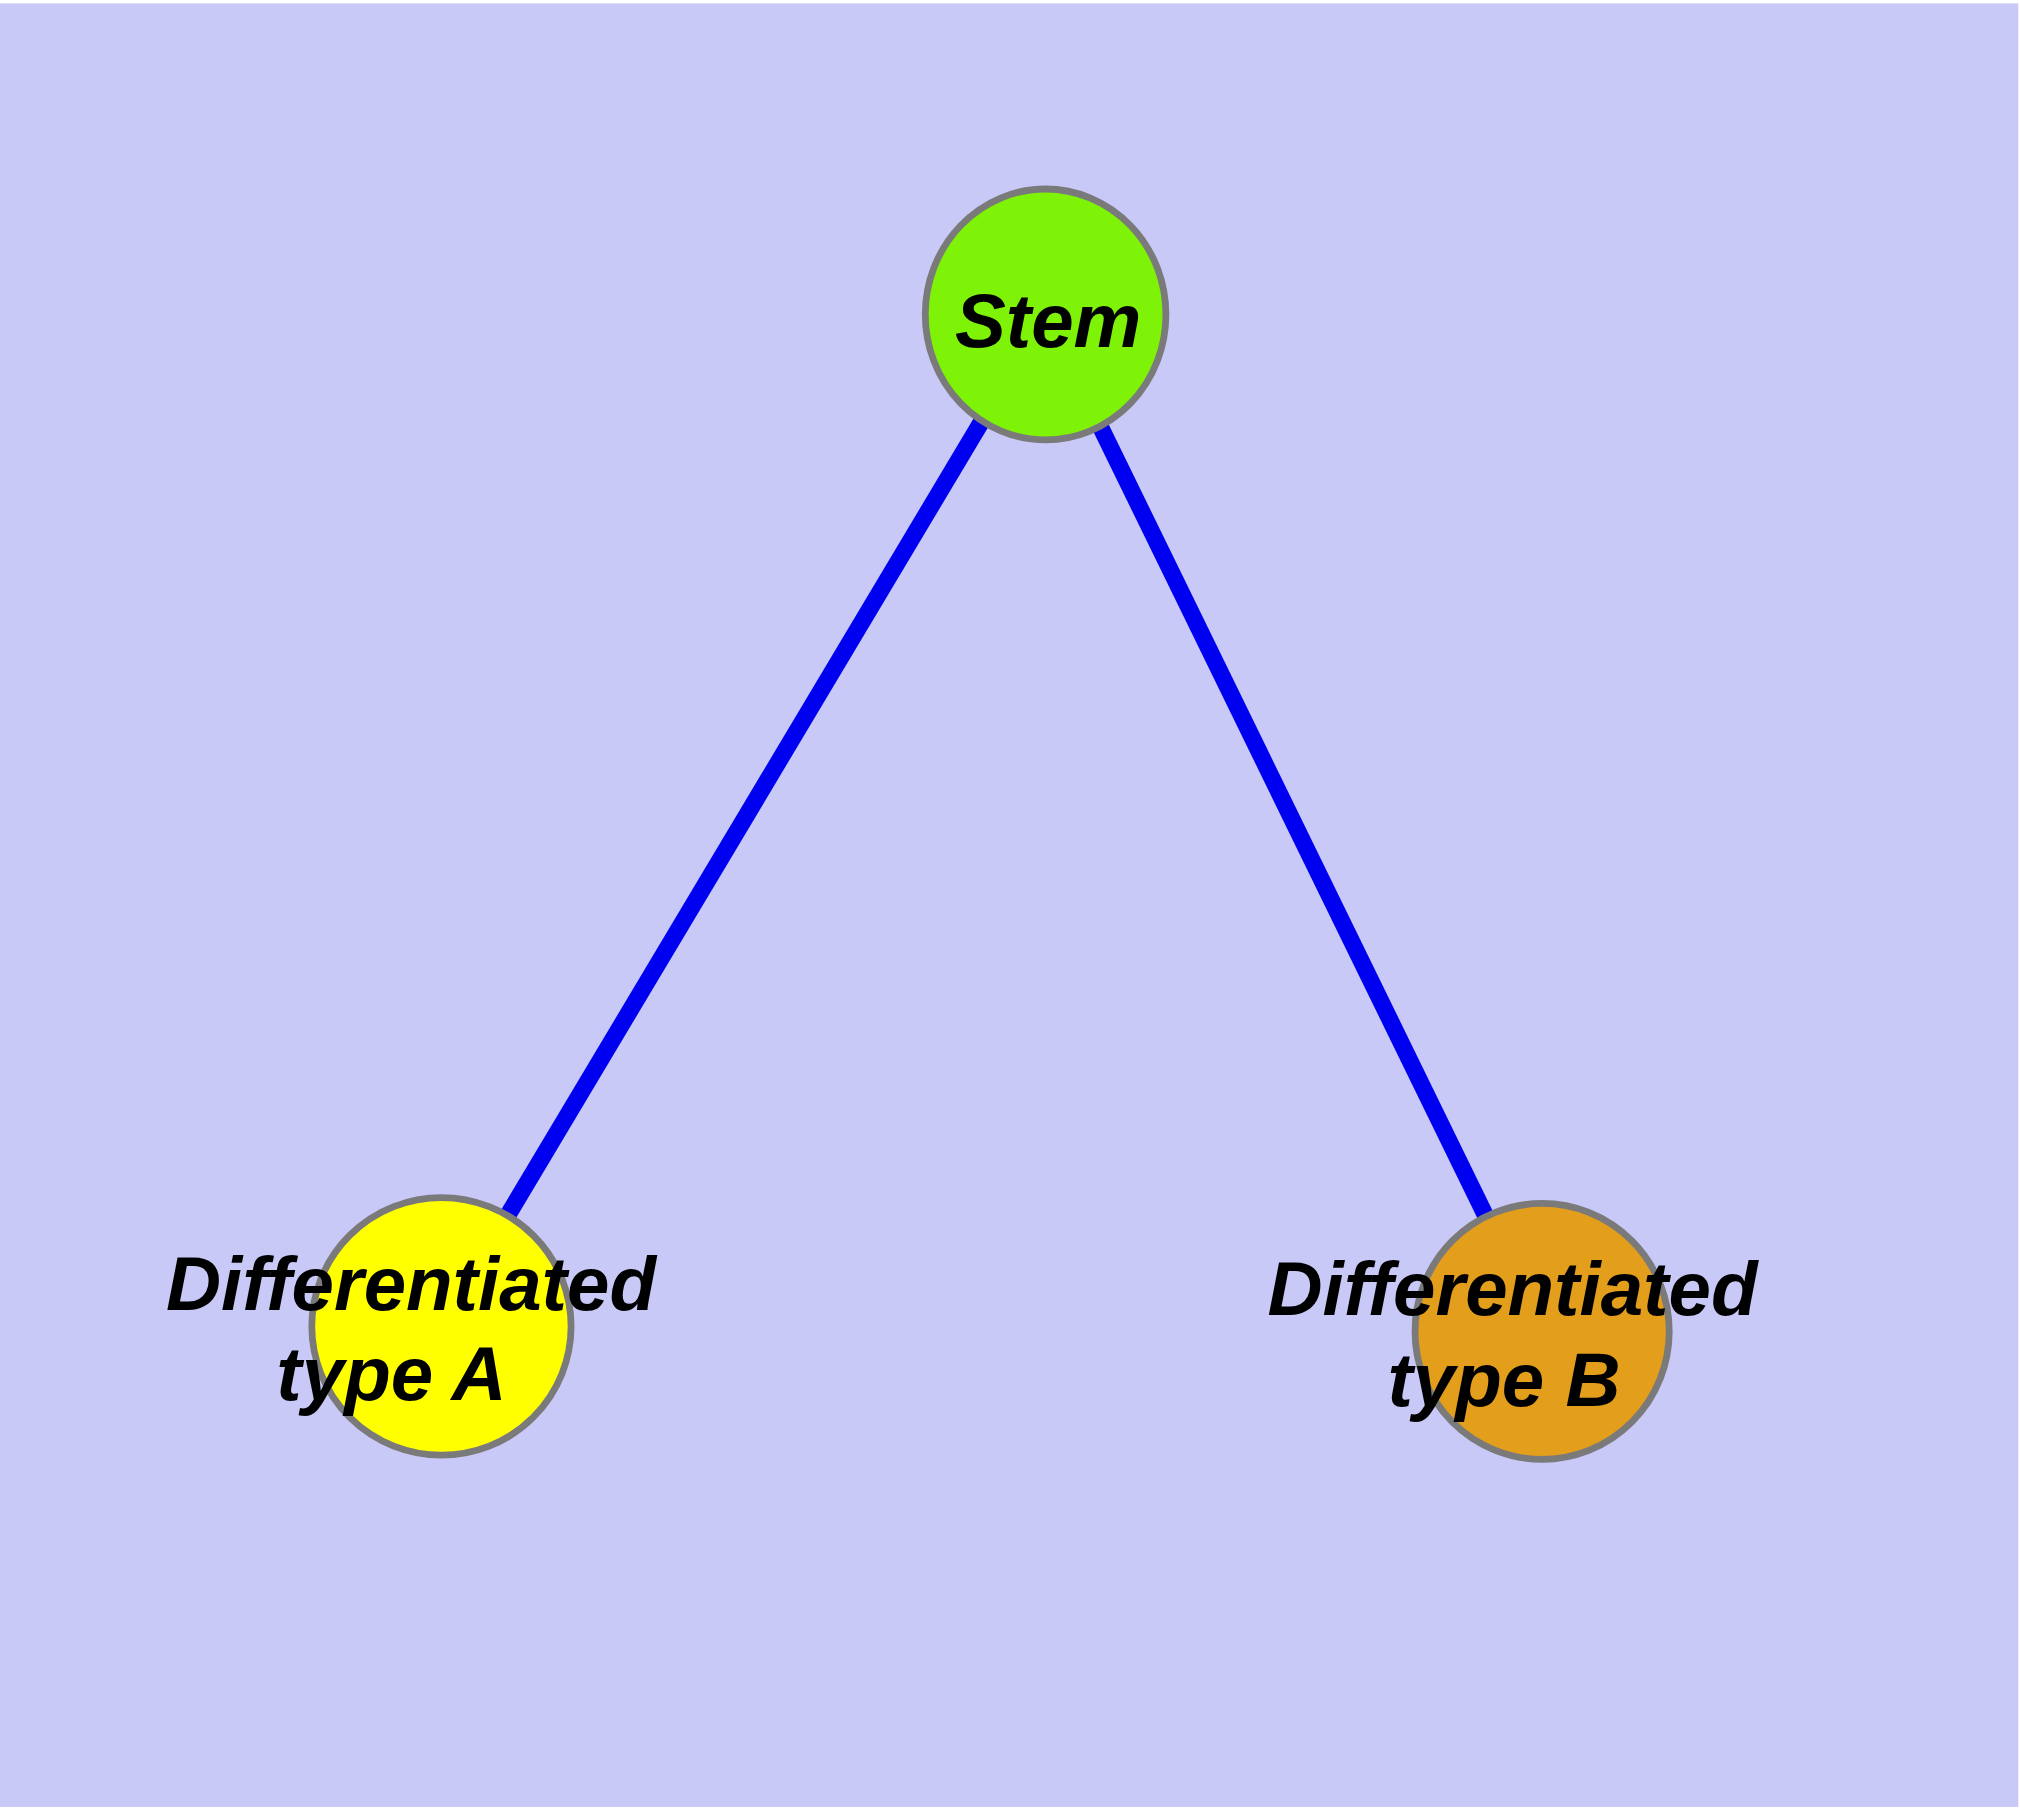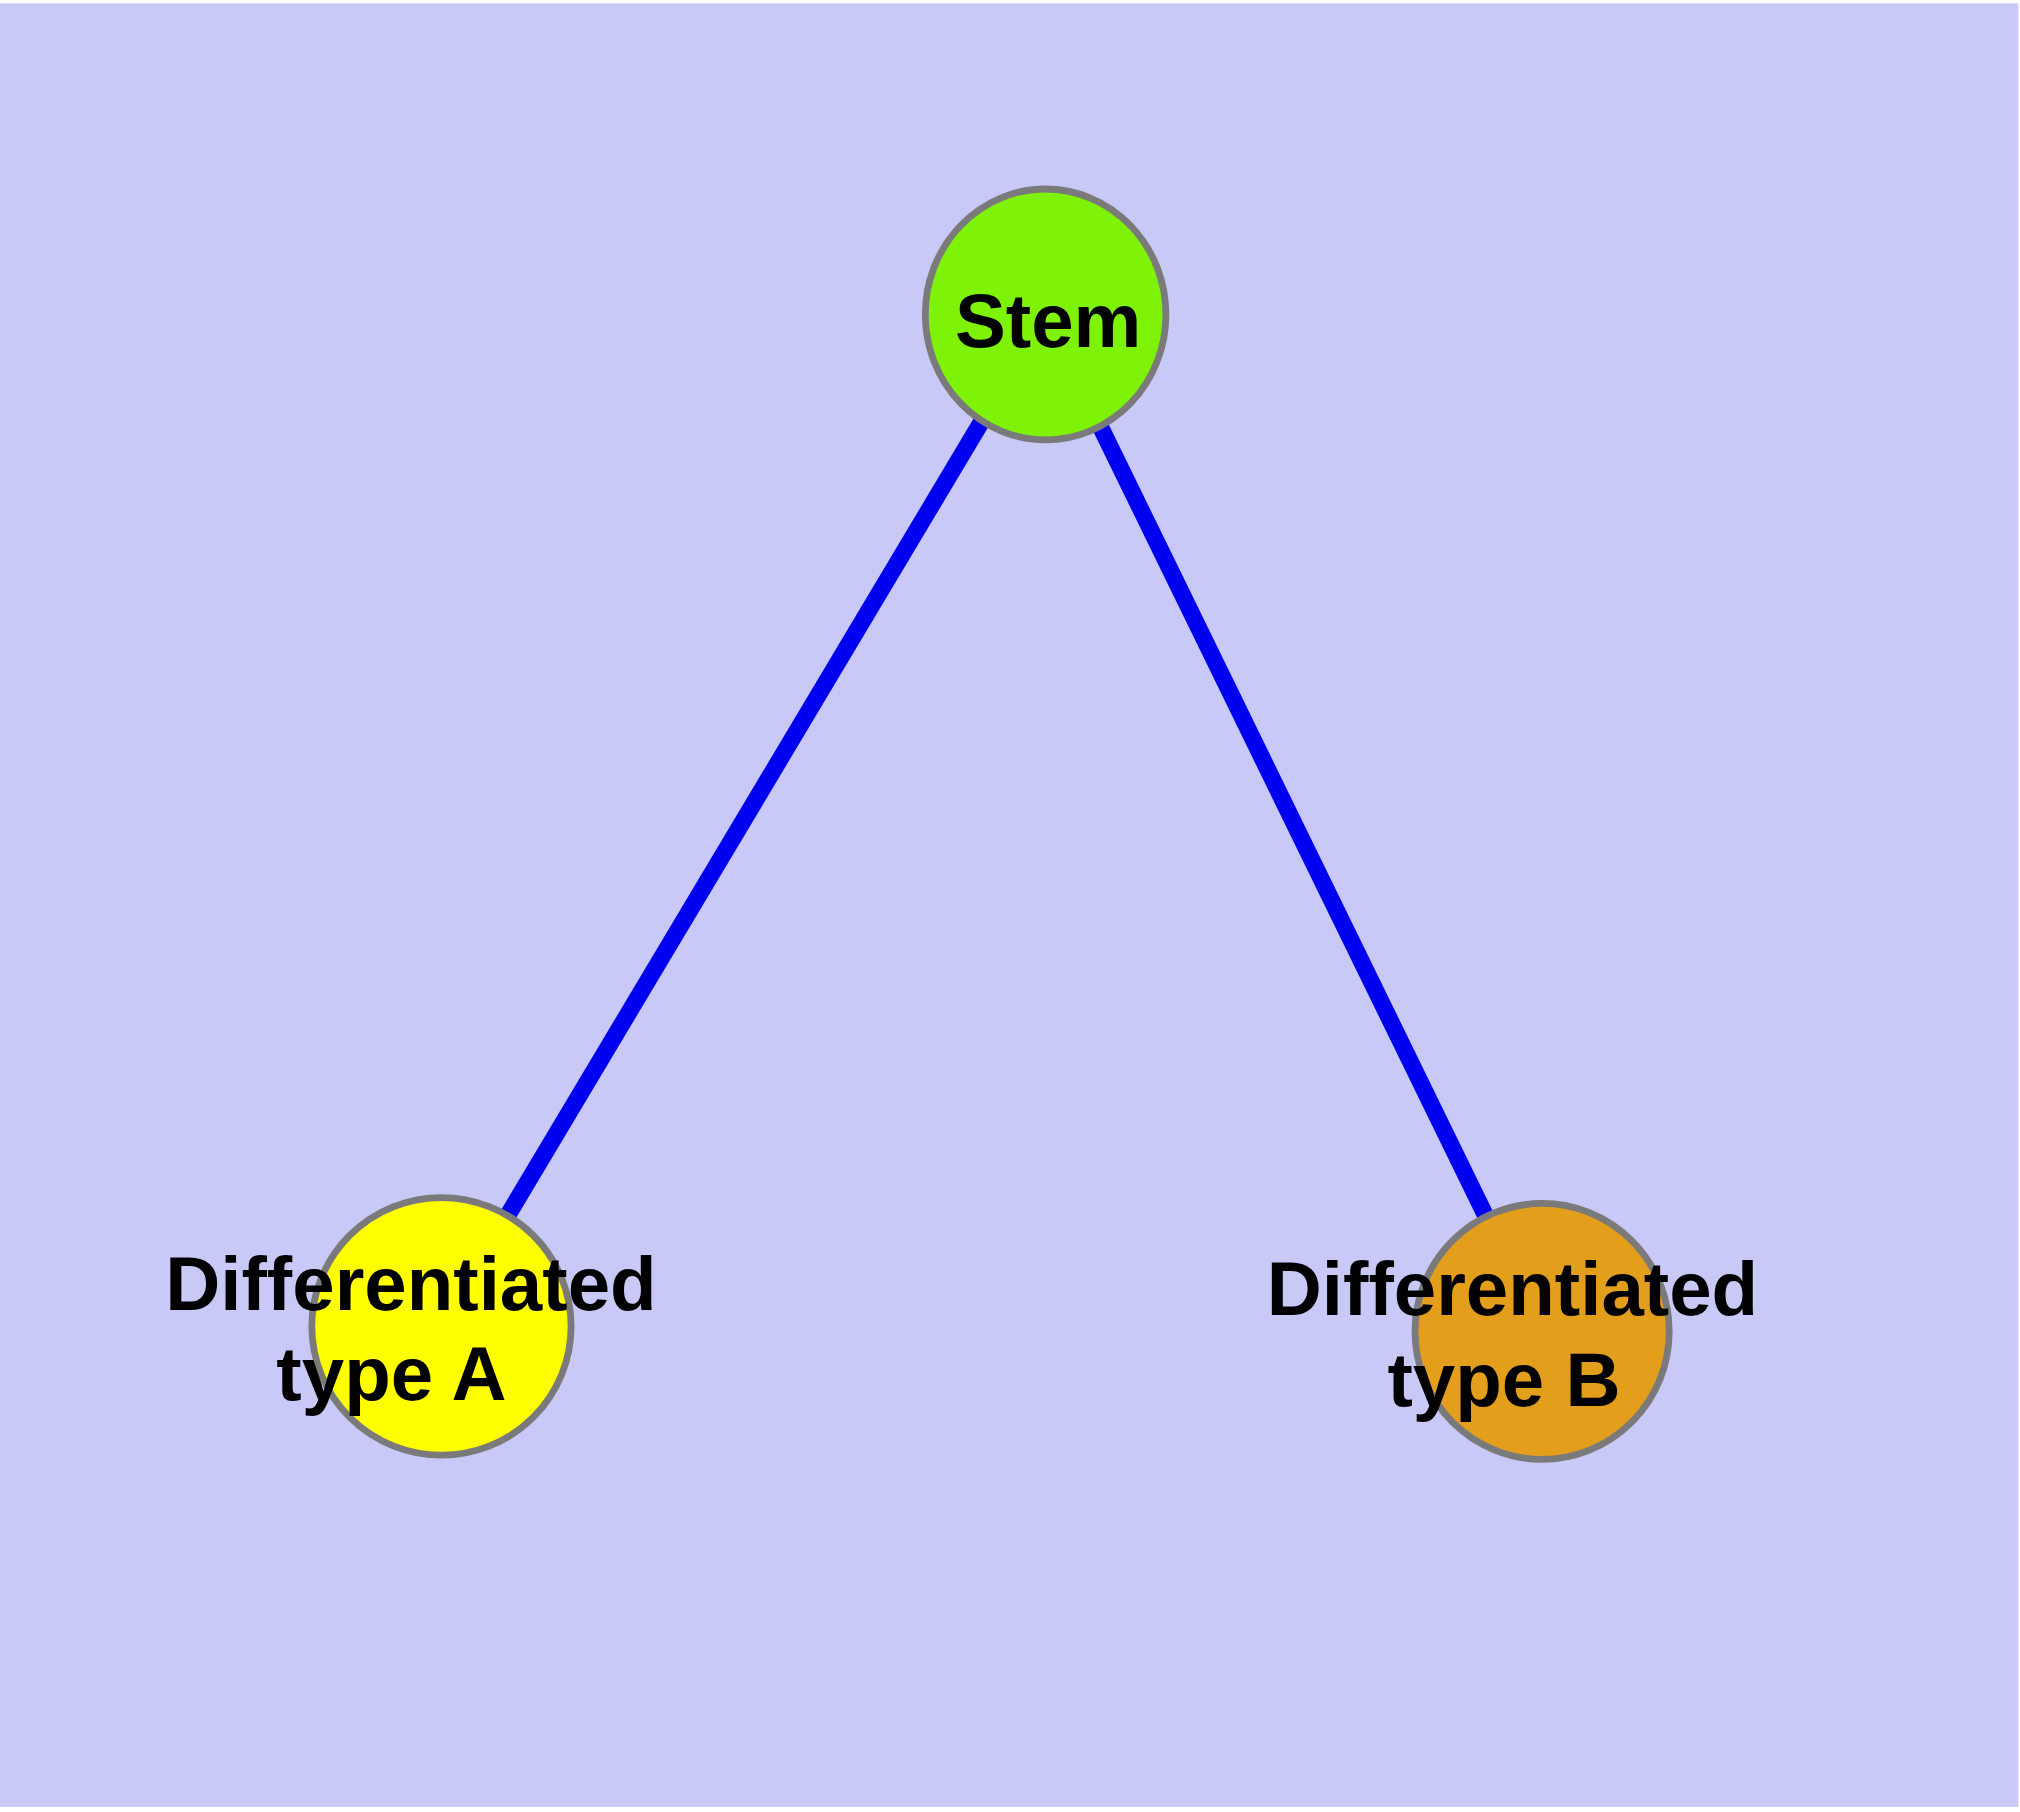--- a/index.html
+++ b/index.html
@@ -6,20 +6,21 @@
     margin: 0;
     padding: 0;
     background: #FFFFFF;
     width: 100%;
     height: 100%;
     overflow: hidden;
   }
   #diagram-root {
     width: 100vw;
     height: 100vh;
+    font-style: italic;
   }
   svg {
     display: block;
     width: 100%;
     height: 100%;
   }
   .node-label {
     font-family: "Liberation Sans", sans-serif;
     font-weight: bold;
     font-size: 90px;

